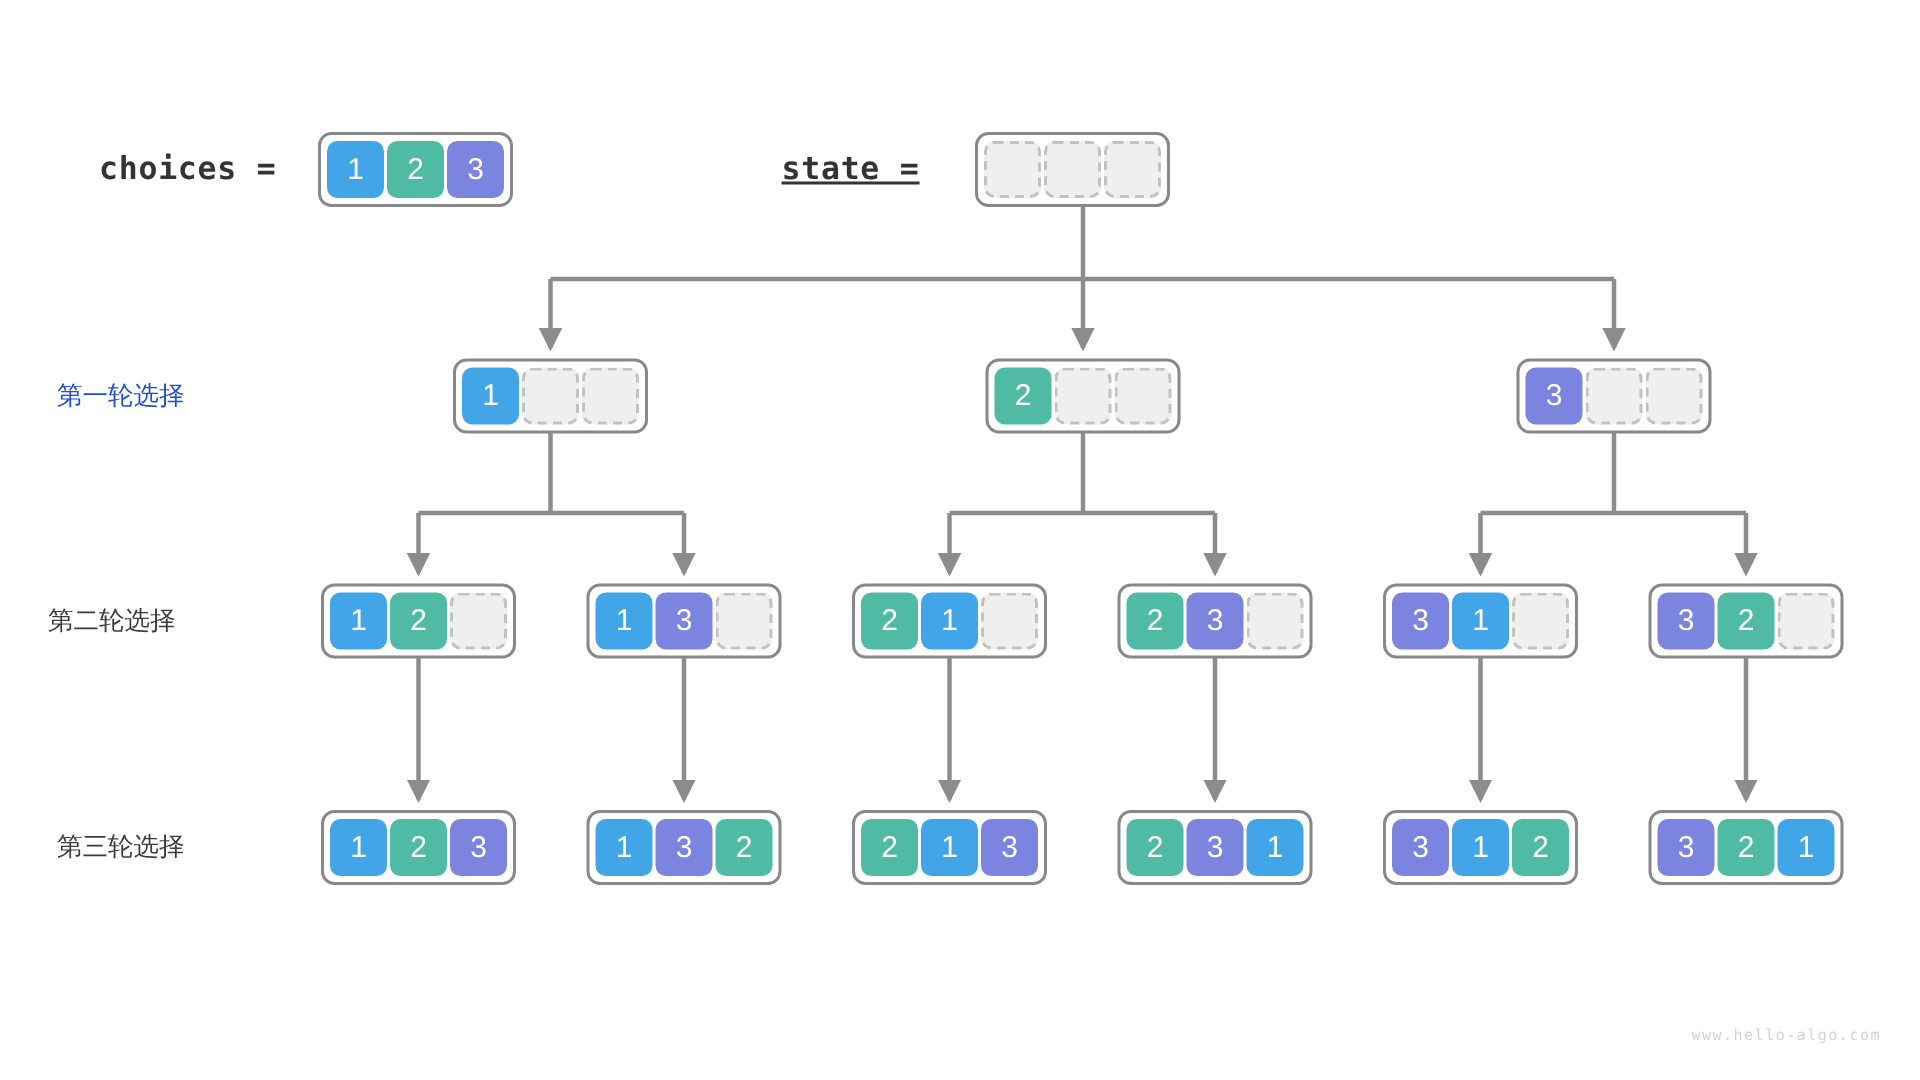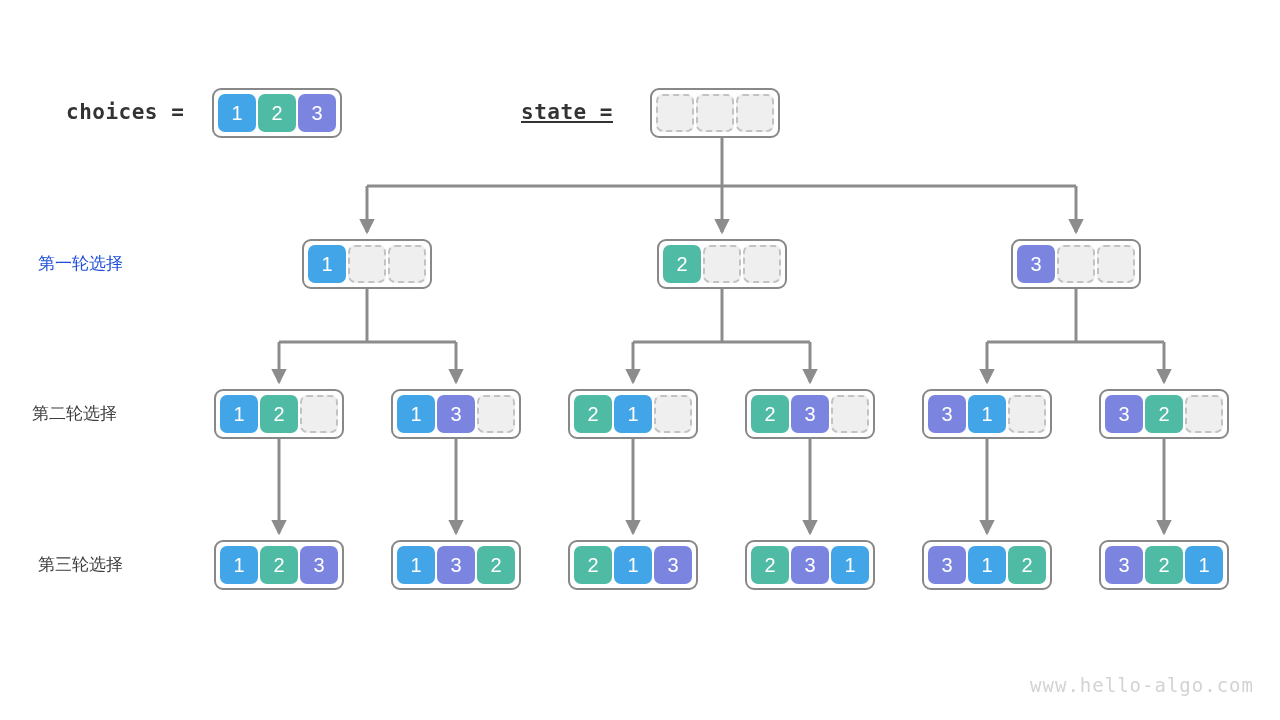--- a/index.html
+++ b/index.html
@@ -46,21 +46,21 @@
     font-family: "Liberation Sans", "DejaVu Sans", sans-serif;
     font-size: 17px;
     color: #3c3c3c;
     white-space: nowrap;
   }
   .watermark {
     position: absolute;
     right: 26px;
     bottom: 24px;
     font-family: "DejaVu Sans Mono", "Liberation Mono", monospace;
-    font-size: 19px;
+    font-size: 10px;
     color: #d3d3d3;
     letter-spacing: 1px;
     white-space: nowrap;
   }
 
   
   .array-node {
     position: absolute;
     box-sizing: border-box;
     display: flex;

